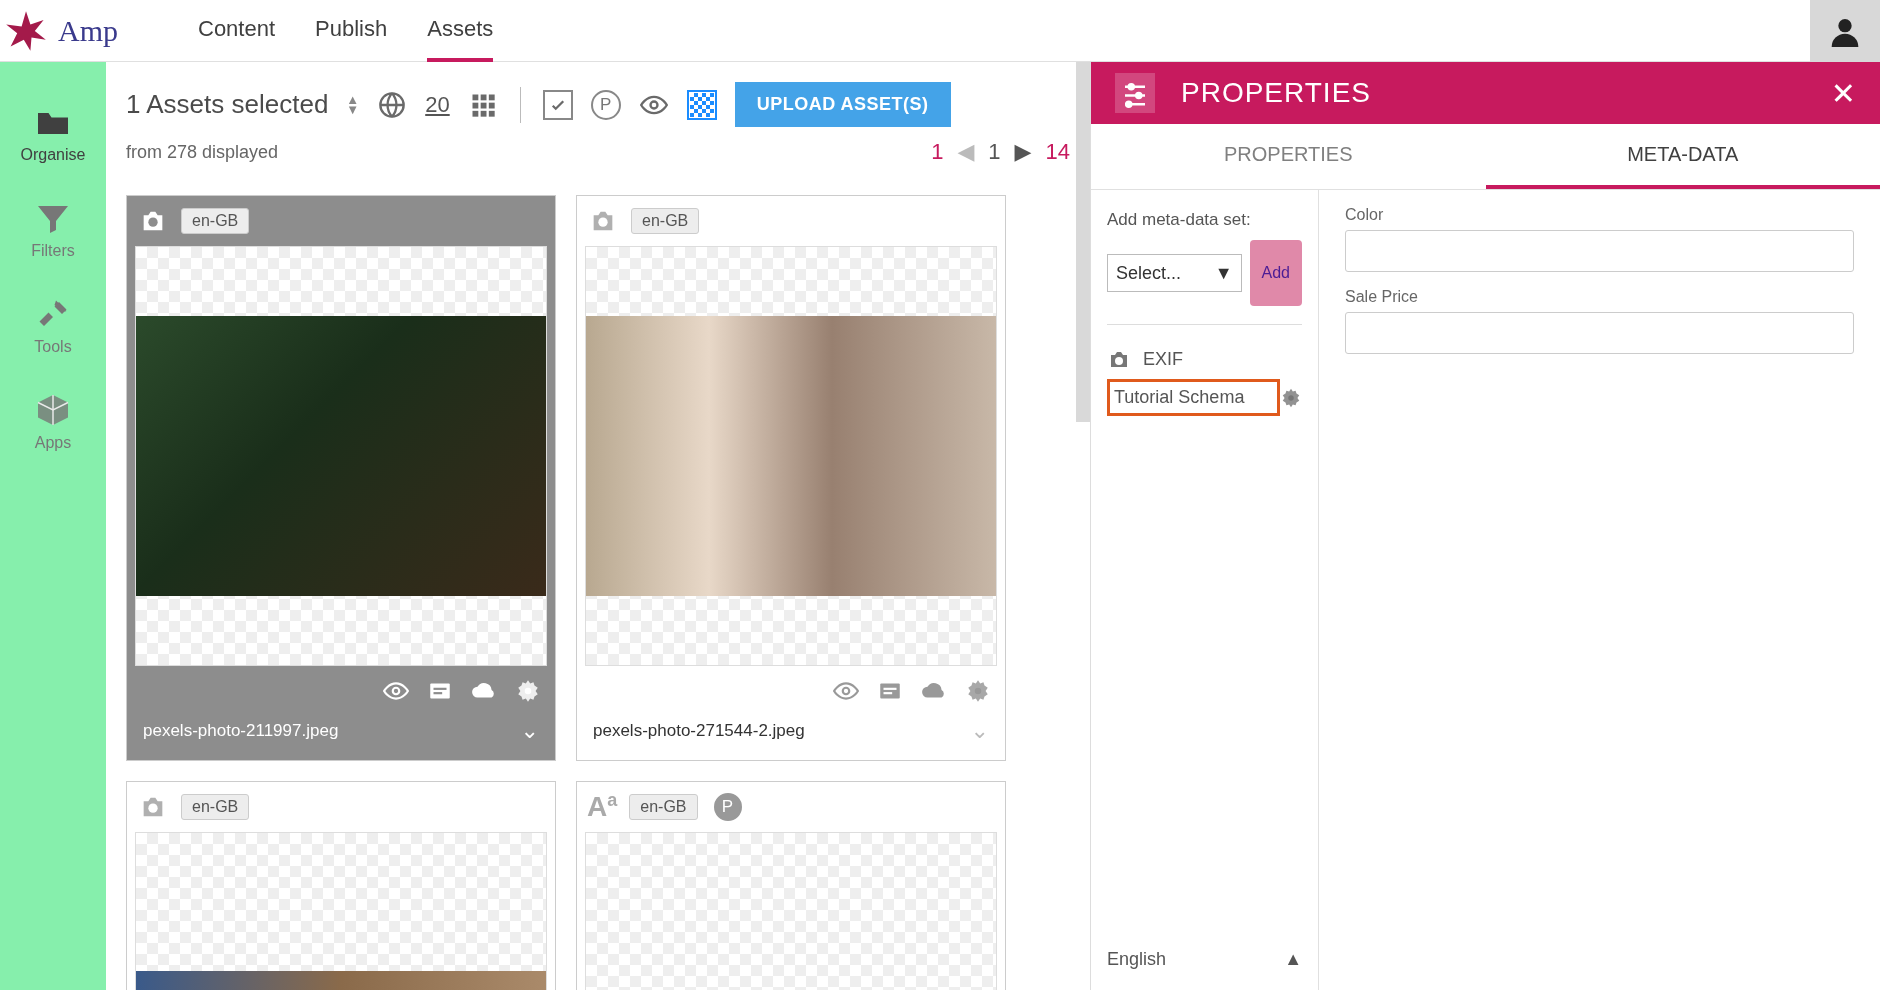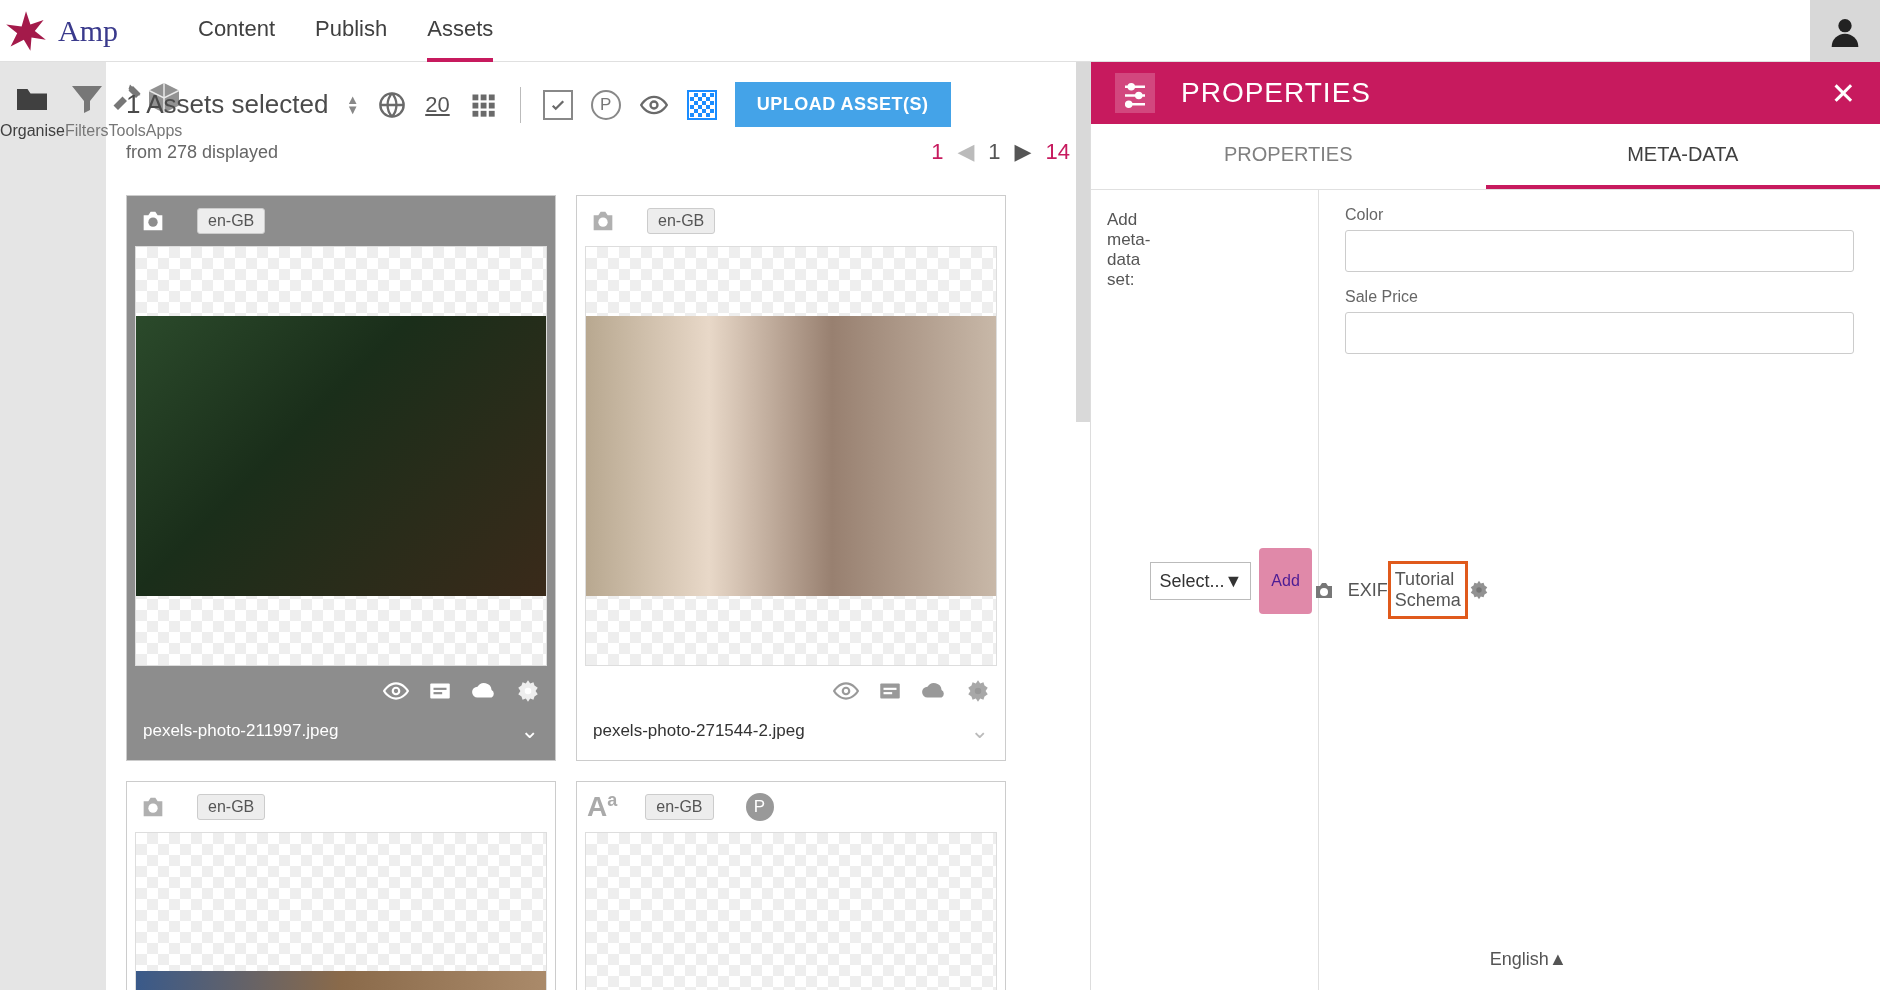--- a/index.html
+++ b/index.html
@@ -12,21 +12,21 @@
   .logo-text { font-size: 30px; color: #3a3a8c; font-weight: 400; font-family: Georgia, serif; }
   .nav-tabs { display: flex; gap: 40px; padding-left: 28px; }
   .nav-tab { font-size: 22px; color: #404040; padding: 16px 0; border-bottom: 4px solid transparent; cursor: pointer; }
   .nav-tab.active { border-bottom-color: #c71a5e; }
   .user-block { margin-left: auto; width: 70px; height: 62px; background: #d8d8d8; display: flex; align-items: center; justify-content: center; }
   .user-block svg { width: 32px; height: 32px; }
 
   .main-wrap { display: flex; height: calc(100% - 62px); }
 
   
-  .sidebar-left { width: 106px; background: #e5e5e5; display: flex; flex-direction: row; }
+  .sidebar-left { width: 106px; background: #86efac; display: flex; flex-direction: column; padding-top: 24px; }
   .side-item { display: flex; flex-direction: column; align-items: center; gap: 6px; padding: 18px 0; color: #777; cursor: pointer; font-size: 16px; }
   .side-item.active { color: #404040; }
   .side-item svg { width: 36px; height: 36px; }
 
   
   .center { flex: 1; display: flex; flex-direction: column; position: relative; }
   .center-header { padding: 20px 20px 8px 20px; }
   .sel-row { display: flex; align-items: center; gap: 18px; }
   .sel-label { font-size: 26px; color: #4b4b4b; }
   .sorter { display: flex; flex-direction: column; line-height: 10px; color: #888; font-size: 13px; cursor: pointer; }
@@ -44,21 +44,21 @@
   .pager { margin-left: auto; display: flex; align-items: center; gap: 14px; font-size: 22px; }
   .pager .pg-a { color: #c71a5e; cursor: pointer; }
   .pager .pg-dis { color: #bbb; }
   .pager .pg-cur { color: #555; }
   .pager .arrow { cursor: pointer; }
 
   
   .grid { display: flex; flex-wrap: wrap; gap: 20px; padding: 22px 20px; overflow-y: auto; }
   .card { width: 430px; border: 1px solid #ccc; background: #fff; display: flex; flex-direction: column; }
   .card.sel { background: #8d8d8d; color: #fff; }
-  .card-top { height: 50px; display: flex; align-items: center; gap: 28px; padding: 0 10px; }
+  .card-top { height: 50px; display: flex; align-items: center; gap: 12px; padding: 0 10px; }
   .card.sel .card-top { background: #8d8d8d; }
   .cam-icon { width: 32px; height: 28px; color: #b0b0b0; }
   .card.sel .cam-icon { color: #fff; }
   .locale-badge { background: #ededed; border: 1px solid #ccc; border-radius: 3px; padding: 3px 10px; font-size: 16px; color: #555; }
   .card-thumb { margin: 0 8px; border: 1px solid #ddd; background: repeating-conic-gradient(#eee 0 25%, #fff 0 50%) 0 0/22px 22px; height: 420px; display: flex; align-items: center; justify-content: center; }
   .thumb-img { width: 100%; height: 280px; background: #999; object-fit: cover; }
   .card-actions { display: flex; gap: 18px; justify-content: flex-end; padding: 12px 14px 8px; }
   .card-actions svg { width: 26px; height: 26px; color: #999; cursor: pointer; }
   .card.sel .card-actions svg { color: #fff; }
   .card-name { display: flex; align-items: center; justify-content: space-between; padding: 6px 16px 16px; font-size: 17px; }
@@ -75,21 +75,21 @@
   .panel-head-icon { width: 40px; height: 40px; background: rgba(255,255,255,.2); display: flex; align-items: center; justify-content: center; }
   .panel-head-icon svg { width: 30px; height: 30px; color: #fff; }
   .panel-title { font-size: 28px; font-weight: 300; letter-spacing: 1px; }
   .panel-close { margin-left: auto; cursor: pointer; font-size: 30px; }
 
   .panel-tabs { display: flex; height: 66px; border-bottom: 1px solid #e0e0e0; }
   .panel-tab { flex: 1; display: flex; align-items: center; justify-content: center; font-size: 20px; color: #808080; cursor: pointer; border-bottom: 4px solid transparent; }
   .panel-tab.active { color: #404040; border-bottom-color: #c71a5e; }
 
   .panel-body { flex: 1; display: flex; }
-  .meta-left { width: 228px; border-right: 1px solid #e0e0e0; padding: 20px 16px; display: flex; flex-direction: row; }
+  .meta-left { width: 228px; border-right: 1px solid #e0e0e0; padding: 20px 16px; display: flex; flex-direction: column; }
   .meta-lbl { font-size: 17px; color: #555; margin-bottom: 10px; }
   .meta-selrow { display: flex; gap: 8px; align-items: center; margin-bottom: 18px; }
   .meta-select { flex: 1; height: 38px; border: 1px solid #bbb; padding: 0 8px; font-size: 18px; cursor: pointer; display: flex; align-items: center; justify-content: space-between; background: #fff; }
   .meta-add { background: #e089a9; color: #4c1d95; border: none; border-radius: 4px; padding: 24px 12px; font-size: 16px; cursor: pointer; }
   .meta-hr { border: none; border-top: 1px solid #ddd; margin-bottom: 14px; }
   .meta-item { display: flex; align-items: center; gap: 12px; padding: 8px 0; font-size: 18px; color: #555; cursor: pointer; }
   .meta-item svg { width: 24px; height: 24px; color: #777; }
   .meta-item.hl { border: 3px solid #e05a1c; padding: 5px 4px; }
   .meta-gear { margin-left: auto; color: #777; cursor: pointer; }
   .lang-sel { margin-top: auto; display: flex; align-items: center; justify-content: space-between; font-size: 18px; color: #555; padding-top: 14px; cursor: pointer; }

